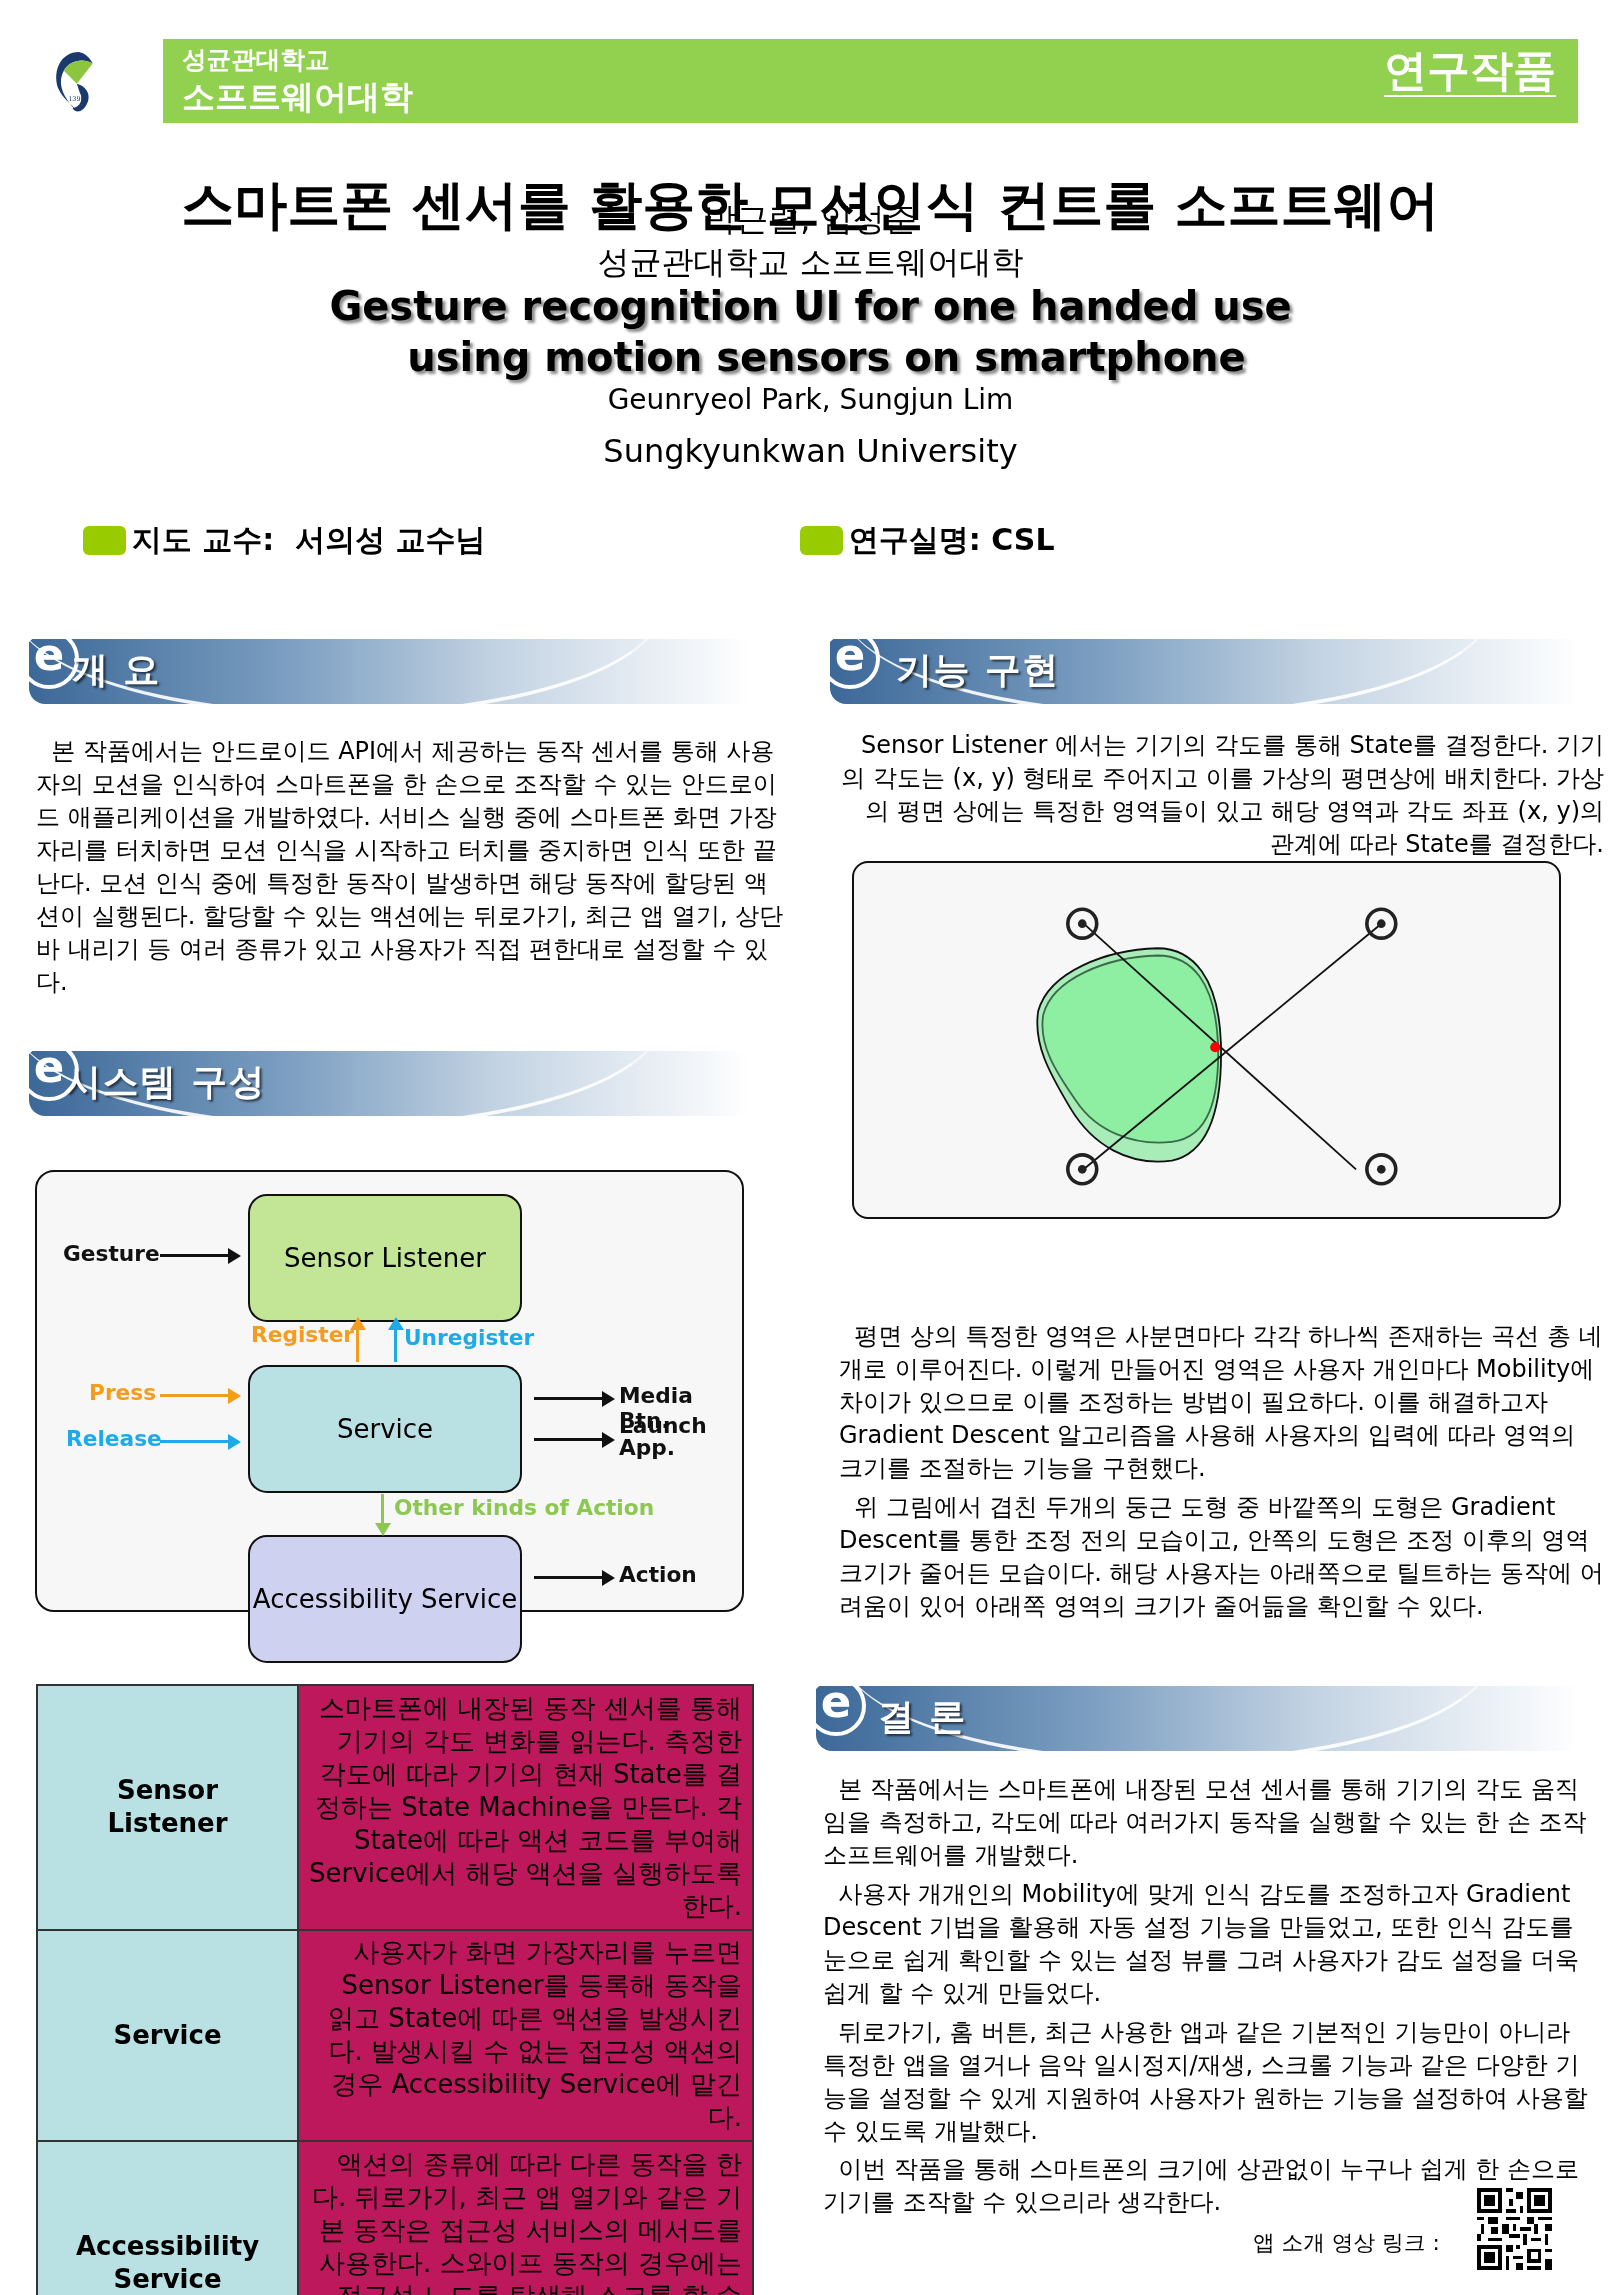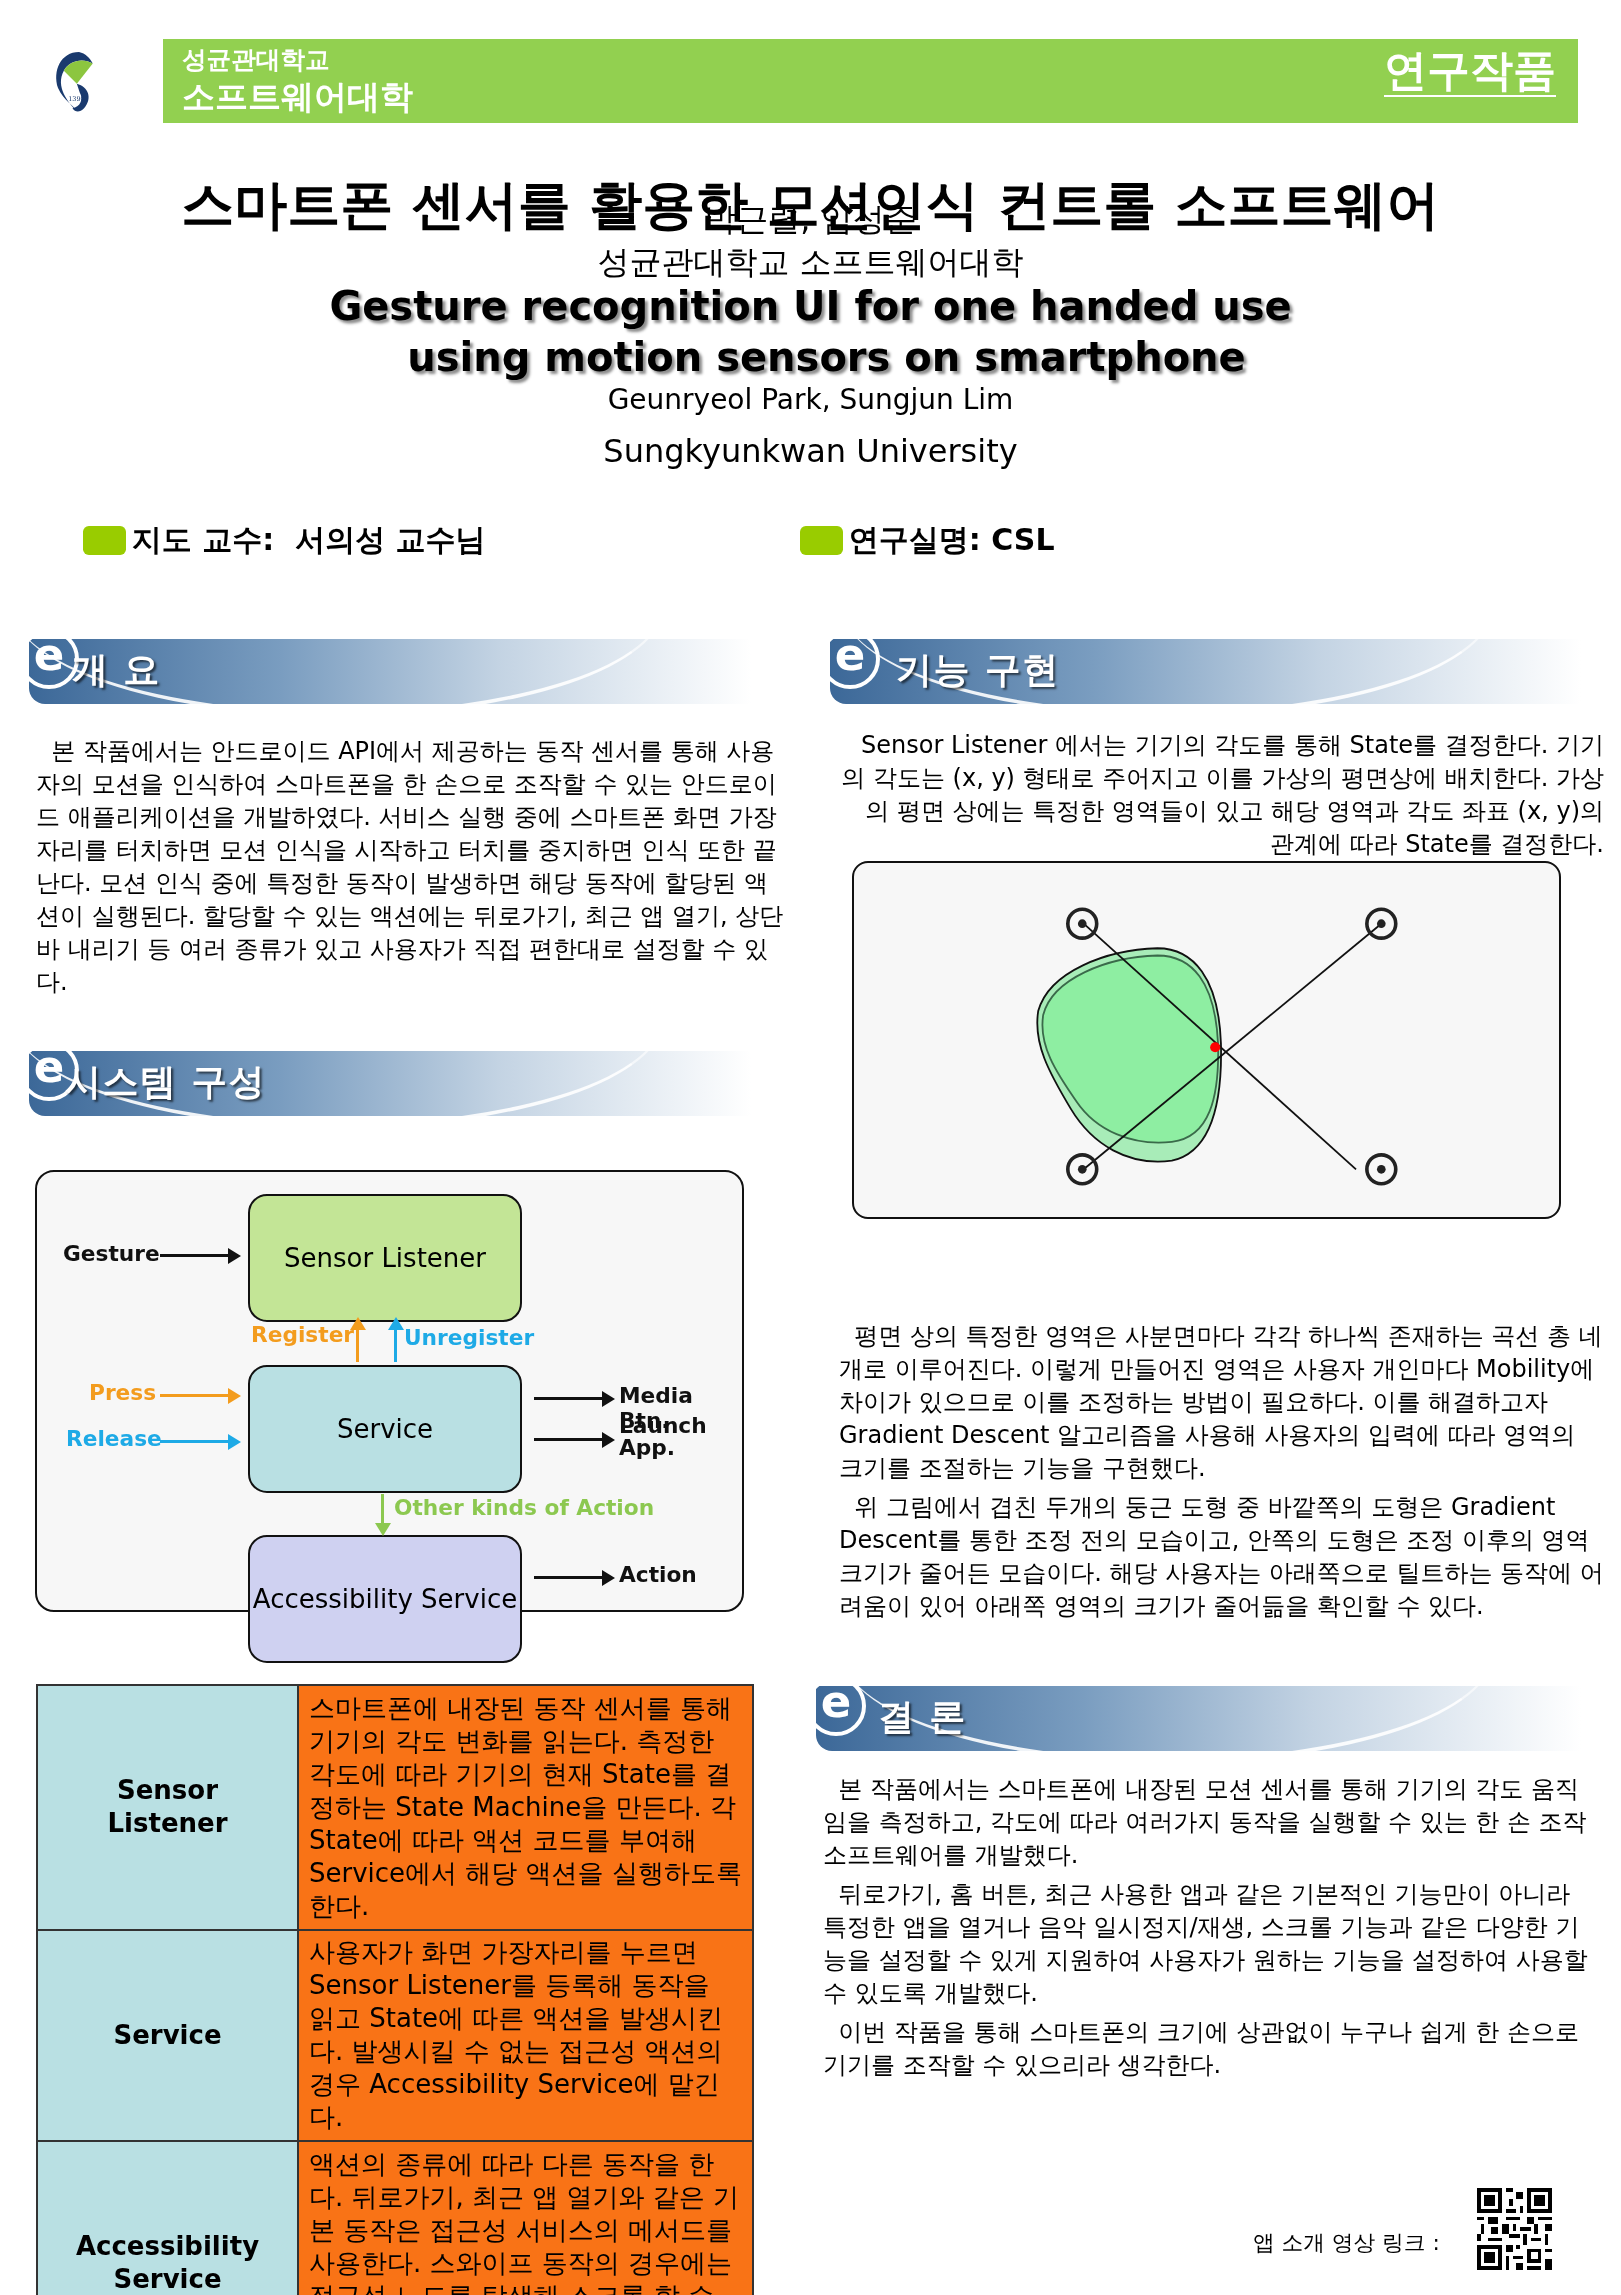--- a/index.html
+++ b/index.html
@@ -70,21 +70,21 @@
   .arrow-v { position: absolute; width: 2.9px; }
   .arrow-v.up::before { content: ""; position: absolute; left: -6.5px; top: -7.2px; border-bottom: 13px solid currentColor;
                     border-left: 8px solid transparent; border-right: 8px solid transparent; }
   .arrow-v.down::after { content: ""; position: absolute; left: -6.5px; bottom: -7.2px; border-top: 13px solid currentColor;
                     border-left: 8px solid transparent; border-right: 8px solid transparent; }
 
   
   .tbl { left: 36px; top: 1684px; width: 718px; border-collapse: collapse; }
   .tbl td { border: 2.2px solid #333; }
   .tbl .h { width: 201px; background: #b9e0e3; text-align: center; font-weight: bold; font-size: 26px; line-height: 33px; }
-  .tbl .d { background: #f97316; text-align: left; font-size: 26px; line-height: 33px; padding: 5.8px 10px; }
+  .tbl .d { background: #be185d; text-align: right; font-size: 26px; line-height: 33px; padding: 5.8px 10px; }
 
   
   .fig { left: 852px; top: 861px; width: 705px; height: 354px; background: #f7f7f7;
          border: 2.9px solid #111; border-radius: 16px; overflow: hidden; }
 
   
   .qr-label { left: 1253px; top: 2228px; font-size: 21.7px; }
   .qr { left: 1476px; top: 2188px; width: 77px; height: 82px; }
 </style>
 </head>
@@ -219,20 +219,21 @@
   <p class="para" style="white-space:pre-wrap">  위 그림에서 겹친 두개의 둥근 도형 중 바깥쪽의 도형은 Gradient Descent를 통한 조정 전의 모습이고, 안쪽의 도형은 조정 이후의 영역 크기가 줄어든 모습이다. 해당 사용자는 아래쪽으로 틸트하는 동작에 어려움이 있어 아래쪽 영역의 크기가 줄어듦을 확인할 수 있다.</p>
 </div>
 
 <div class="abs sec sec4">
   <div class="arc"></div>
   <div class="e">e</div>
   <div class="ttl" style="left:62px">결 론</div>
 </div>
 <div class="abs body p5">
   <p class="para" style="white-space:pre-wrap">  본 작품에서는 스마트폰에 내장된 모션 센서를 통해 기기의 각도 움직임을 측정하고, 각도에 따라 여러가지 동작을 실행할 수 있는 한 손 조작 소프트웨어를 개발했다.</p>
+  <p class="para" style="white-space:pre-wrap">  사용자 개개인의 Mobility에 맞게 인식 감도를 조정하고자 Gradient Descent 기법을 활용해 자동 설정 기능을 만들었고, 또한 인식 감도를 눈으로 쉽게 확인할 수 있는 설정 뷰를 그려 사용자가 감도 설정을 더욱 쉽게 할 수 있게 만들었다.</p>
   <p class="para" style="white-space:pre-wrap">  뒤로가기, 홈 버튼, 최근 사용한 앱과 같은 기본적인 기능만이 아니라 특정한 앱을 열거나 음악 일시정지/재생, 스크롤 기능과 같은 다양한 기능을 설정할 수 있게 지원하여 사용자가 원하는 기능을 설정하여 사용할 수 있도록 개발했다.</p>
   <p class="para" style="white-space:pre-wrap">  이번 작품을 통해 스마트폰의 크기에 상관없이 누구나 쉽게 한 손으로 기기를 조작할 수 있으리라 생각한다.</p>
 </div>
 
 <div class="abs qr-label">앱 소개 영상 링크 :</div>
 <div class="abs qr">
   <svg width="77" height="82" viewBox="0 0 21 23" shape-rendering="crispEdges">
     <rect width="21" height="23" fill="#fff"></rect>
     <g fill="#000">
       <path d="M0 0h7v7H0z M1 1v5h5V1z M2 2h3v3H2z"></path>

